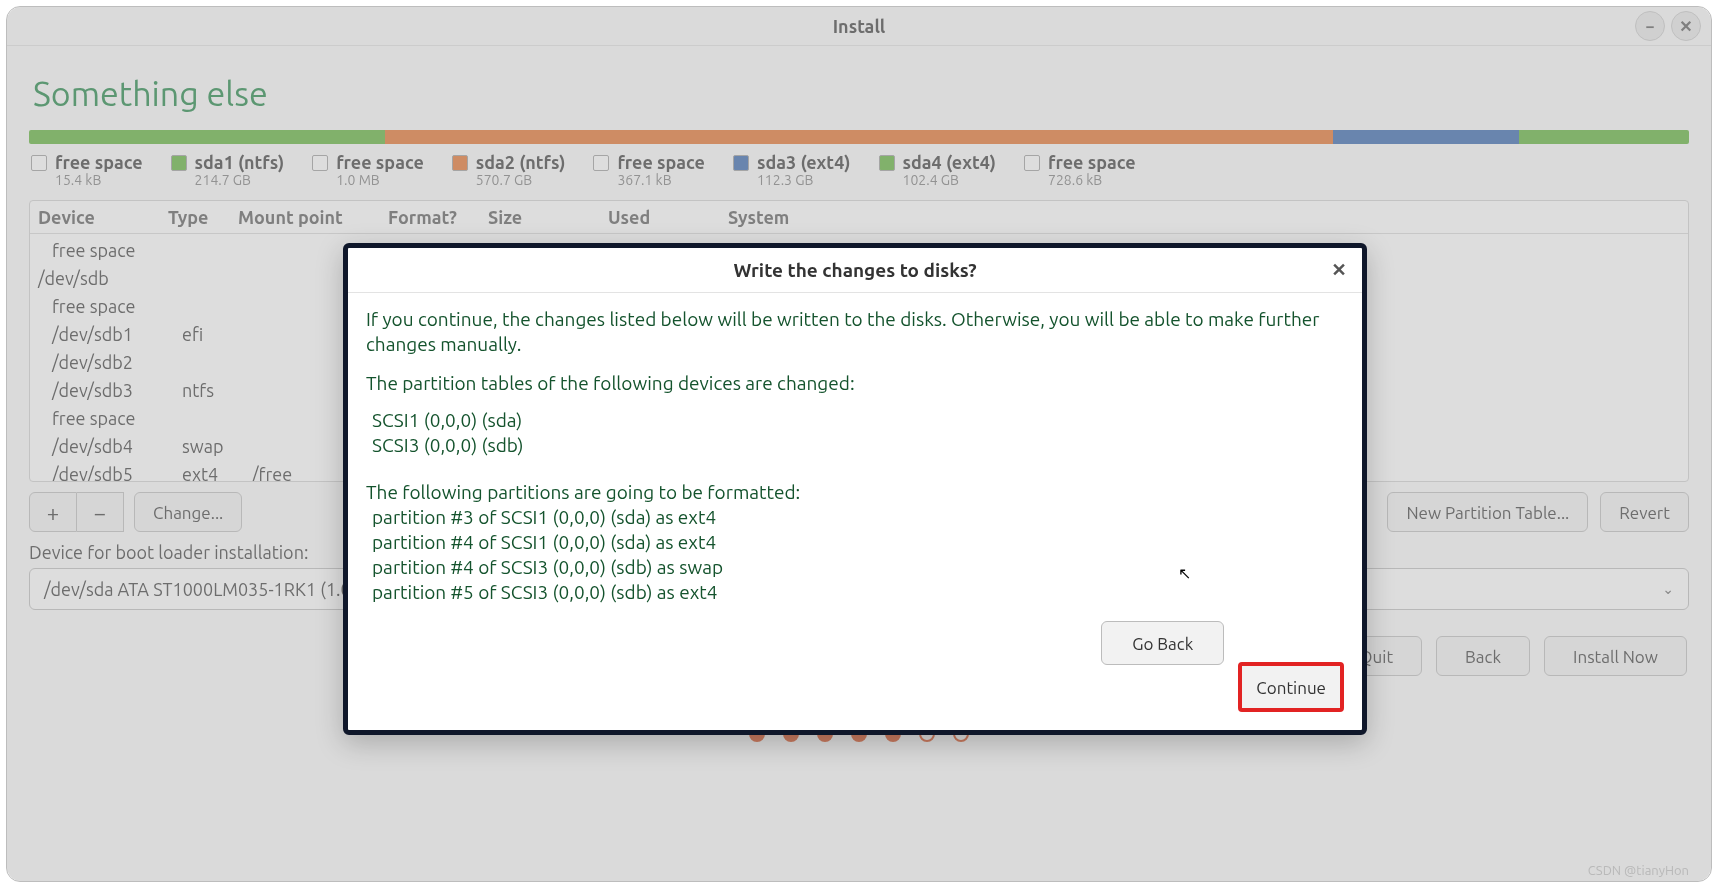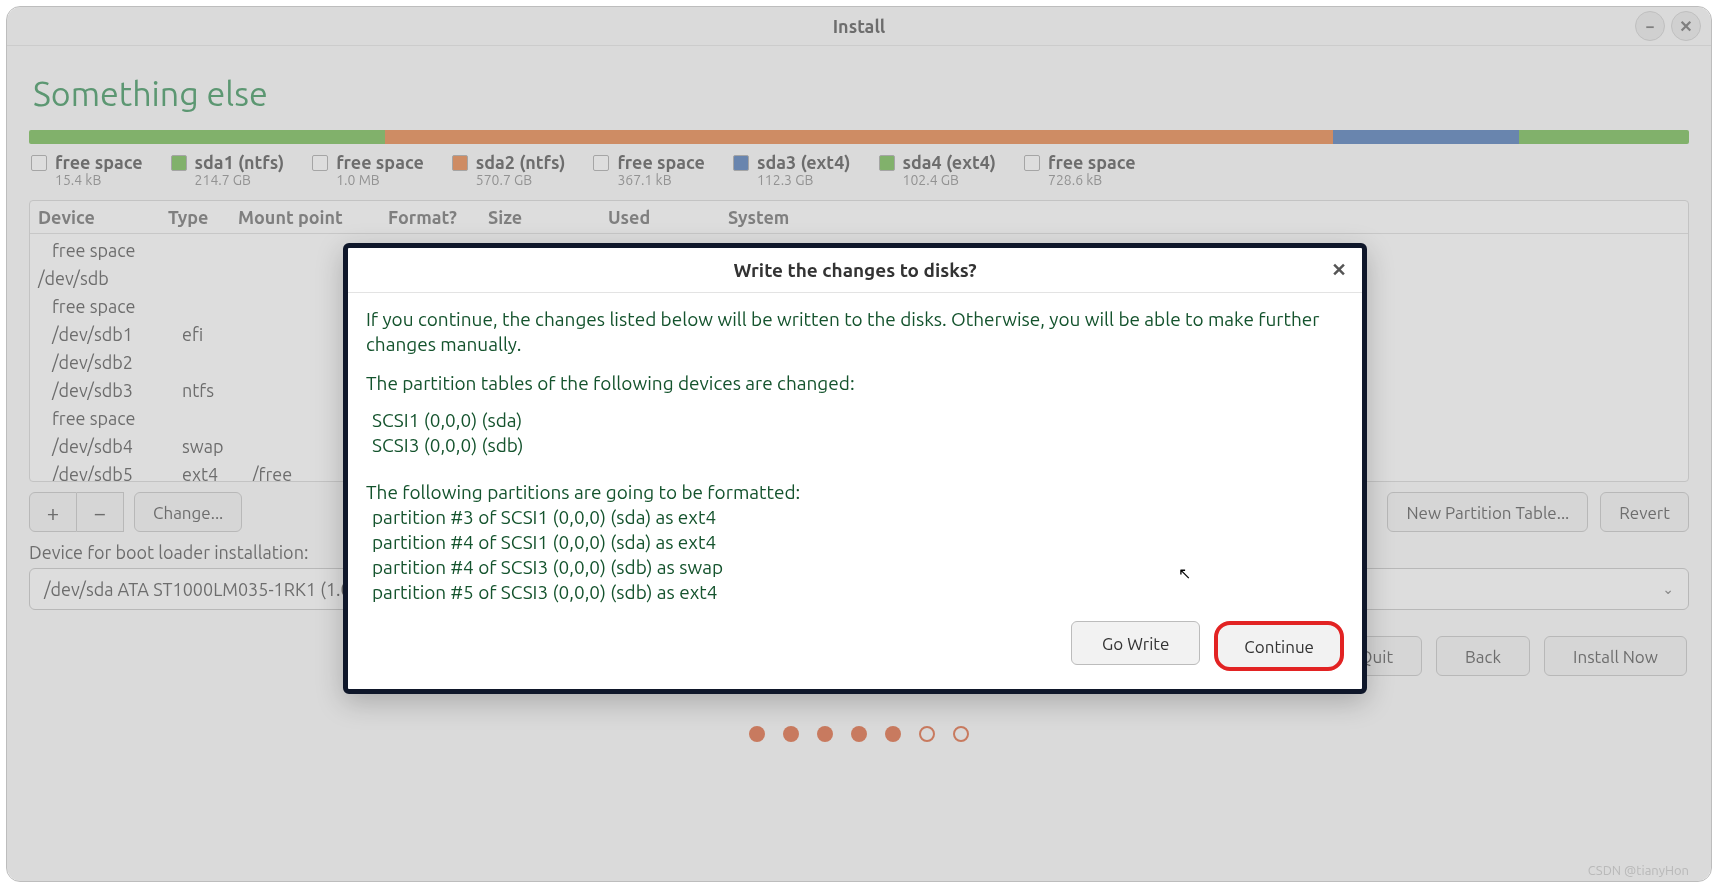--- a/index.html
+++ b/index.html
@@ -232,22 +232,23 @@
   }
   .dlg-body p { margin: 0 0 14px 0; }
   .dlg-body .indent { padding-left: 6px; }
   .dlg-btns {
     display:flex; justify-content:flex-end; gap: 14px;
     padding: 10px 18px 18px 18px;
   }
   .dlg-btns .btn { height: 42px; padding: 0 30px; }
   .btn.highlight {
     border: 4px solid #E22323;
-    border-radius: 16px;
-    padding: 0 26px;
+    border-radius: 4px;
+    padding: 0 14px;
+    margin-top: 41px;
   }
   .cursor-icon {
     position:absolute; left: 830px; top: 316px;
     font-size: 16px; color:#000; pointer-events:none;
   }
   .watermark {
     position:absolute; right: 22px; bottom: 4px;
     font-size: 13px; color: #b9b9b9;
   }
 </style>
@@ -435,21 +436,21 @@
       <p style="margin-bottom:12px">The partition tables of the following devices are changed:</p>
       <div class="indent">SCSI1 (0,0,0) (sda)</div>
       <div class="indent" style="margin-bottom:22px">SCSI3 (0,0,0) (sdb)</div>
       <p style="margin-bottom:0">The following partitions are going to be formatted:</p>
       <div class="indent">partition #3 of SCSI1 (0,0,0) (sda) as ext4</div>
       <div class="indent">partition #4 of SCSI1 (0,0,0) (sda) as ext4</div>
       <div class="indent">partition #4 of SCSI3 (0,0,0) (sdb) as swap</div>
       <div class="indent">partition #5 of SCSI3 (0,0,0) (sdb) as ext4</div>
     </div>
     <div class="dlg-btns">
-      <div class="btn">Go Write</div>
+      <div class="btn">Go Back</div>
       <div class="btn highlight" style="position:relative">
         <span>Continue</span>
       </div>
     </div>
     <span class="cursor-icon">↖</span>
   </div>
 
   <div class="watermark">CSDN @tianyHon</div>
 </div>
 

